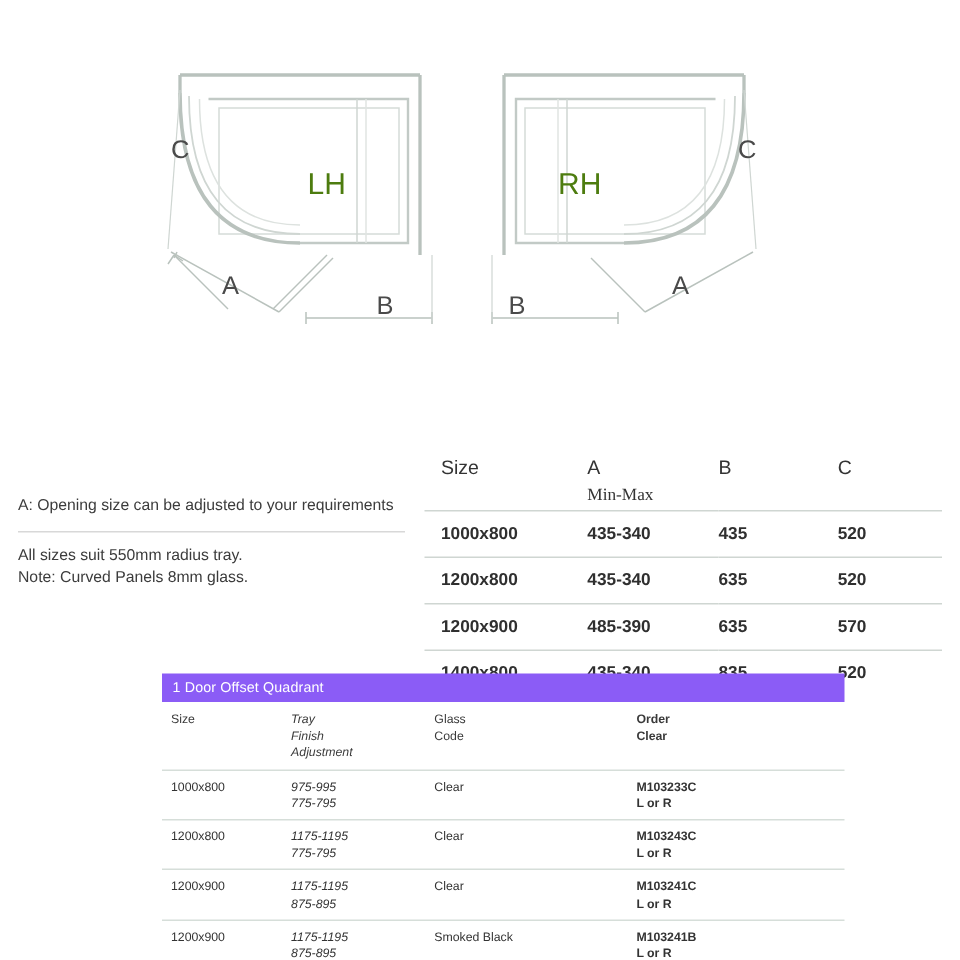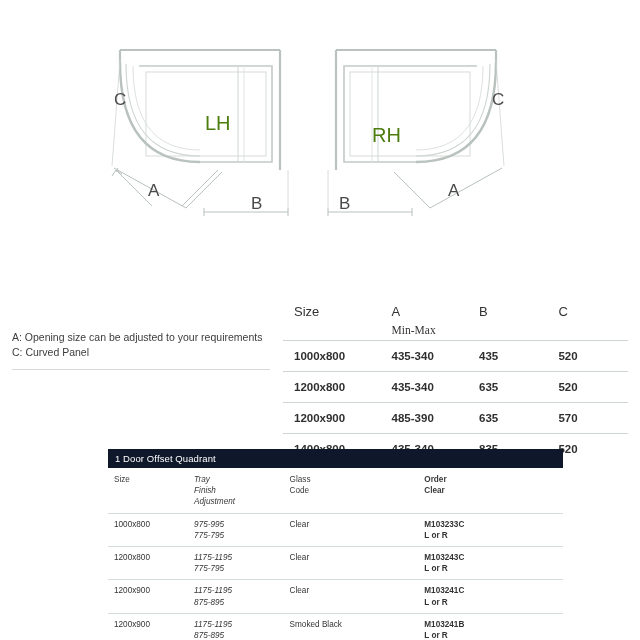--- a/index.html
+++ b/index.html
@@ -94,21 +94,21 @@
   #size-table thead th.c-size { padding-left: 11px; }
 
   
   #order-table-wrap {
     position: absolute;
     left: 108px;
     top: 449px;
     width: 455px;
   }
   #order-title {
-    background: #0f172a;
+    background: #8b5cf6;
     color: #ffffff;
     font-size: 9.5px;
     padding: 4px 7px;
     letter-spacing: .1px;
   }
   #order-table {
     width: 100%;
     border-collapse: collapse;
     font-size: 8.2px;
     color: #333;
@@ -183,35 +183,36 @@
       <path d="M502,168 L430,208" stroke="#b9c2bd" stroke-width="1"></path>
       <path d="M430,208 L394,172" stroke="#b9c2bd" stroke-width="1"></path>
       <path d="M328,212 L412,212" stroke="#b9c2bd" stroke-width="1"></path>
       <path d="M328,208 L328,216 M412,208 L412,216" stroke="#b9c2bd" stroke-width="1"></path>
       <path d="M328,170 L328,214" stroke="#cfd6d2" stroke-width="0.8"></path>
       <path d="M496,60 L504,166" stroke="#cfd6d2" stroke-width="0.8"></path>
     </g>
   </svg>
 
   <span class="diag-label big" style="left:205px; top:112px;">LH</span>
-  <span class="diag-label big" style="left:372px; top:124px;">RH</span>
+  <span class="diag-label big" style="left:372px; top:112px;">RH</span>
 
   <span class="diag-label" style="left:114px; top:90px;">C</span>
   <span class="diag-label" style="left:148px; top:181px;">A</span>
   <span class="diag-label" style="left:251px; top:194px;">B</span>
 
   <span class="diag-label" style="left:339px; top:194px;">B</span>
   <span class="diag-label" style="left:448px; top:181px;">A</span>
   <span class="diag-label" style="left:492px; top:90px;">C</span>
 </div>
 
 <div id="notes">
   <div class="note-line">A: Opening size can be adjusted to your requirements</div>
-  <div class="note-line">C: Curved Panel</div>
   <hr>
+  <div class="note-line">All sizes suit 550mm radius tray.</div>
+  <div class="note-line">Note: Curved Panels 8mm glass.</div>
 </div>
 
 <table id="size-table">
   <thead>
     <tr>
       <th class="c-size">Size</th>
       <th class="c-a">
         <span>A</span>
         <span class="sub">Min-Max</span>
       </th>

